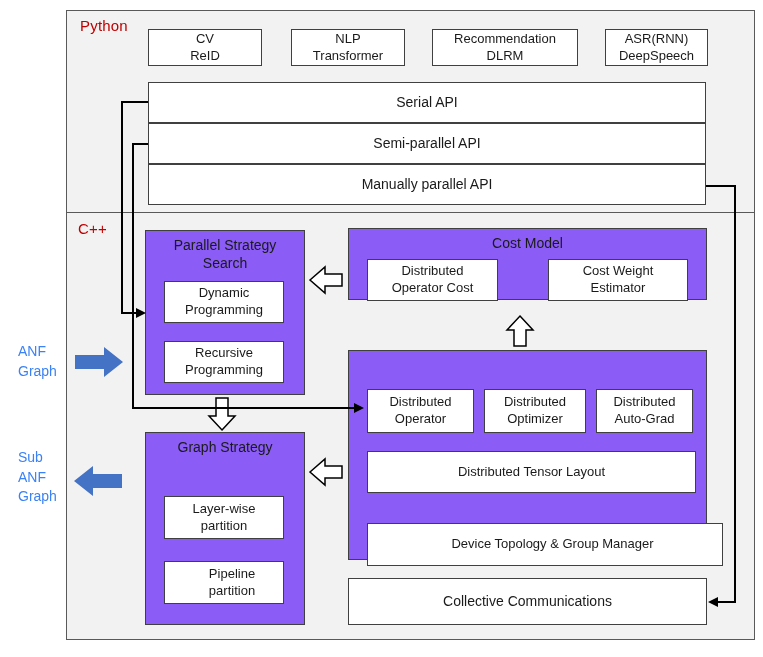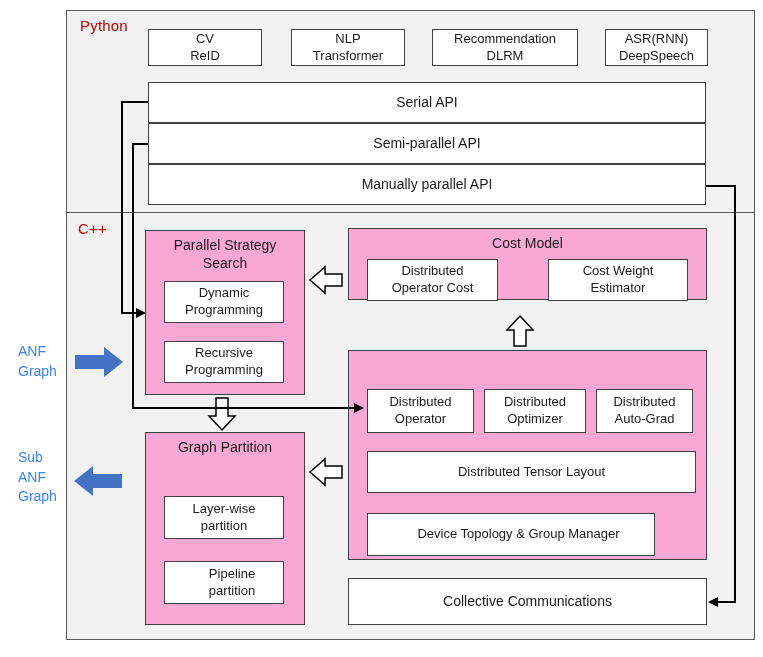--- a/index.html
+++ b/index.html
@@ -21,21 +21,21 @@
   }
 
   .box {
     position:absolute; background:#ffffff; border:1px solid #404040;
     display:flex; align-items:center; justify-content:center;
     text-align:center; font-size:13px; line-height:1.3; white-space:pre-line;
   }
   .box.api { font-size:14px; }
 
   .group {
-    position:absolute; background:#f9a8d4; border:1px solid #404040;
+    position:absolute; background:#8b5cf6; border:1px solid #404040;
   }
   .group-title {
     position:absolute; left:0; right:0; top:6px;
     text-align:center; font-size:14px; line-height:1.25; white-space:pre-line;
   }
   .group-title.pad { padding:0 22px; }
 
   .side-label {
     position:absolute; font-size:14px; color:#3b82f6; line-height:1.4;
     white-space:pre-line;
@@ -84,25 +84,25 @@
   </div>
 
   <div class="group" style="left:348px; top:350px; width:359px; height:210px;">
     <div class="box" style="left:18px; top:38px; width:107px; height:44px;">Distributed
 Operator</div>
     <div class="box" style="left:135px; top:38px; width:102px; height:44px;">Distributed
 Optimizer</div>
     <div class="box" style="left:247px; top:38px; width:97px; height:44px;">Distributed
 Auto-Grad</div>
     <div class="box" style="left:18px; top:100px; width:329px; height:42px;">Distributed Tensor Layout</div>
-    <div class="box" style="left:18px; top:162px; width:288px; height:43px;padding-left:15px;">Device Topology &amp; Group Manager</div>
+    <div class="box" style="left:18px; top:172px; width:356px; height:43px;padding-left:15px;">Device Topology &amp; Group Manager</div>
   </div>
 
   <div class="group" style="left:145px; top:432px; width:160px; height:193px;">
-    <div class="group-title">Graph Partition</div>
+    <div class="group-title">Graph Strategy</div>
     <div class="box" style="left:18px; top:63px; width:120px; height:43px;">Layer-wise
 partition</div>
     <div class="box" style="left:18px; top:128px; width:120px; height:43px;padding-left:16px;">Pipeline
 partition</div>
   </div>
 
   <div class="box api" style="left:348px; top:578px; width:359px; height:47px;">Collective Communications</div>
 
   <div class="side-label" style="left:18px; top:342px;">ANF
 Graph</div>

